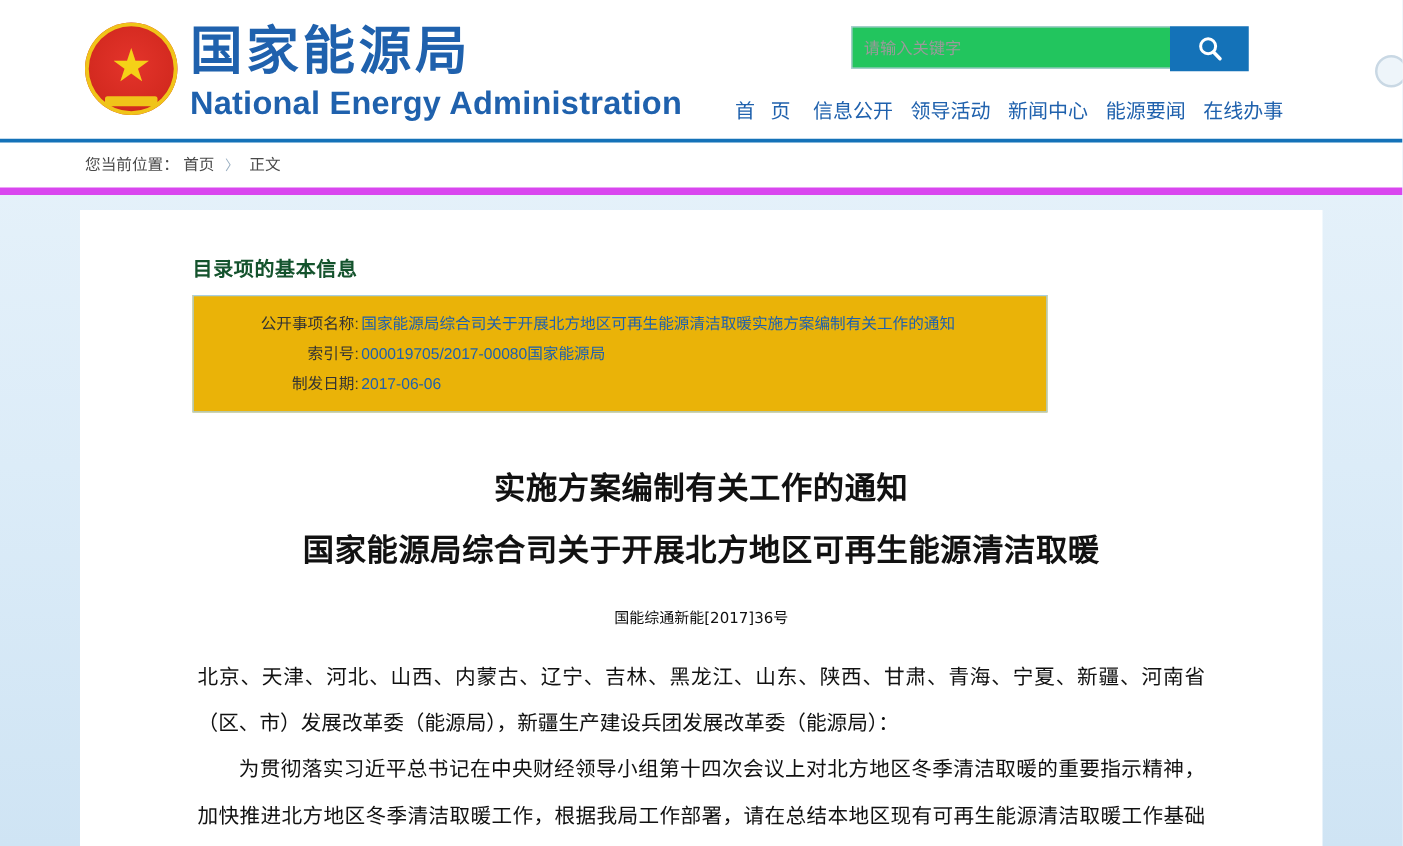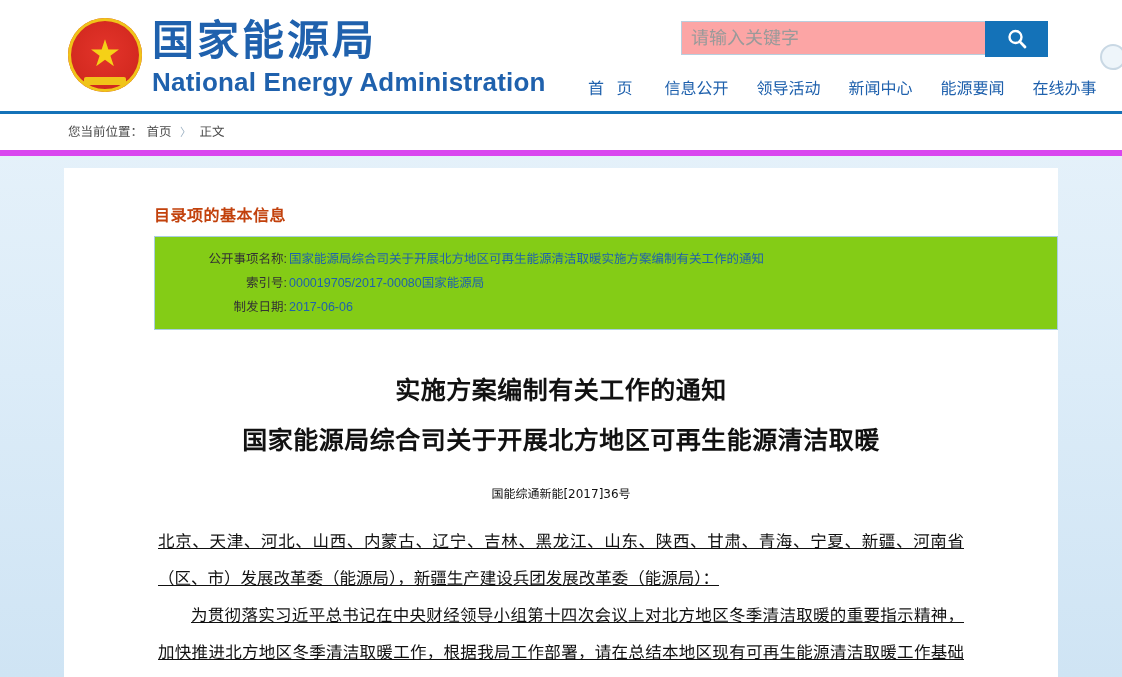--- a/index.html
+++ b/index.html
@@ -80,51 +80,51 @@
   }
 
   .search-box {
     position: absolute;
     left: 681px;
     top: 21px;
     display: flex;
     align-items: stretch;
   }
   .search-box input {
-    width: 304px;
+    width: 255px;
     height: 34px;
     box-sizing: border-box;
     border: 1px solid #b9cede;
     border-right: none;
     outline: none;
     padding: 0 9px;
-    font-size: 18px;
+    font-size: 13px;
     color: #333;
-    background: #fca5a5;
+    background: #22c55e;
     font-family: "Liberation Sans", sans-serif;
   }
   .search-box input::placeholder { color: #9a9a9a; }
   .search-btn {
     width: 63px;
     height: 36px;
     background: #1472b8;
     border: none;
     cursor: pointer;
     display: flex;
     align-items: center;
     justify-content: center;
   }
   .search-btn svg { display: block; }
 
   .main-nav {
     position: absolute;
     left: 588px;
     top: 75px;
     display: flex;
-    gap: 28px;
+    gap: 14px;
     font-size: 16px;
   }
   .main-nav a {
     color: #1f61ad;
     text-decoration: none;
     white-space: nowrap;
   }
   .main-nav a.first { letter-spacing: 4px; }
 
   .corner-dot {
@@ -161,32 +161,32 @@
     width: 994px;
     margin: 0 auto;
     background: #fff;
     min-height: 520px;
     padding: 22px 0 0 0;
     box-sizing: border-box;
   }
 
   .section-title {
     margin: 12px 0 10px 90px;
-    color: #c2410c;
+    color: #14532d;
     font-size: 16px;
     font-weight: bold;
     letter-spacing: 0.5px;
   }
 
   
   .info-box {
     margin: 0 0 0 90px;
-    width: 904px;
+    width: 684px;
     border: 1px solid #a8cfe0;
-    background: #84cc16;
+    background: #eab308;
     box-sizing: border-box;
     padding: 10px 0 10px 0;
   }
   .info-row {
     display: flex;
     font-size: 12.5px;
     line-height: 24px;
     color: #333;
   }
   .info-row .lbl {
@@ -228,21 +228,21 @@
   }
   .doc-body {
     margin: 22px auto 0 auto;
     width: 806px;
     font-size: 16.5px;
     line-height: 37px;
     color: #111;
     font-family: "DejaVu Sans", "Liberation Sans", sans-serif;
     text-align: justify;
   }
-  .doc-body p { margin: 0; text-decoration: underline; }
+  .doc-body p { margin: 0; }
   .doc-body p.indent { text-indent: 2em; }
 </style>
 </head>
 <body>
 
 <div class="site-header">
   <div class="header-inner">
 
     <div class="emblem">
       <span class="star">★</span>

